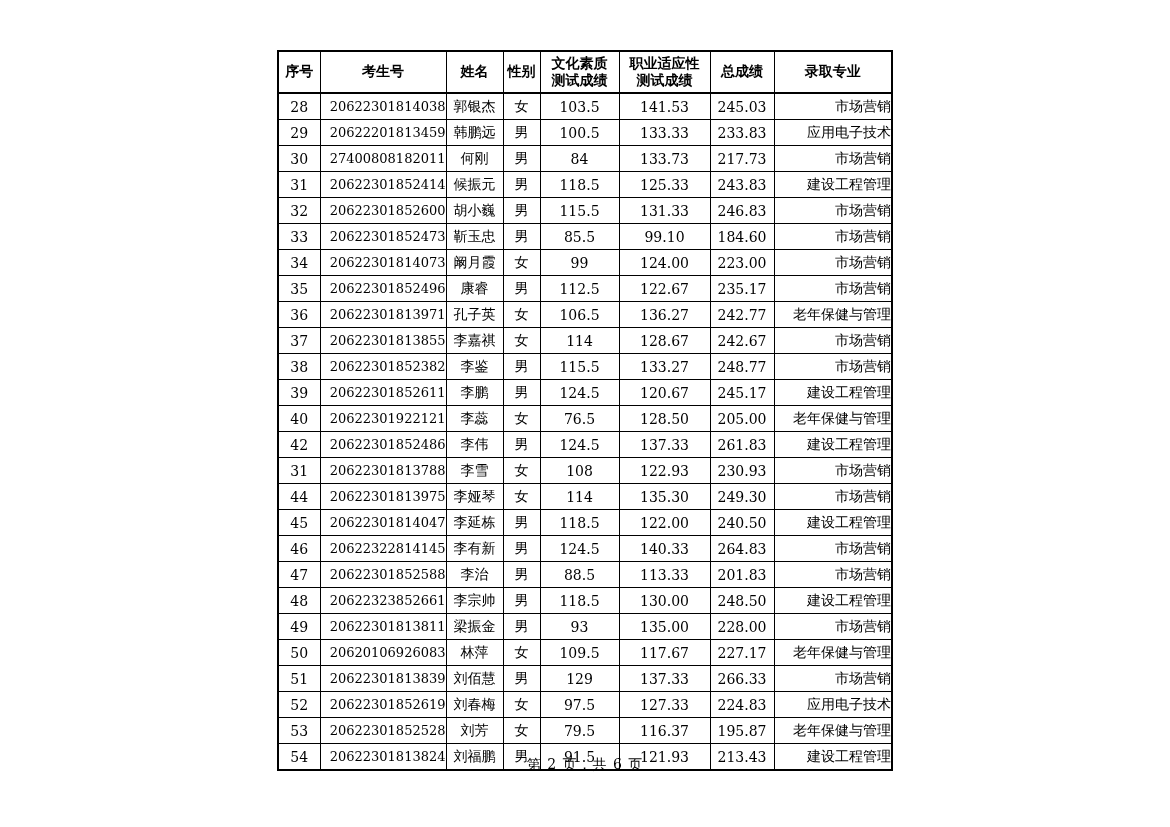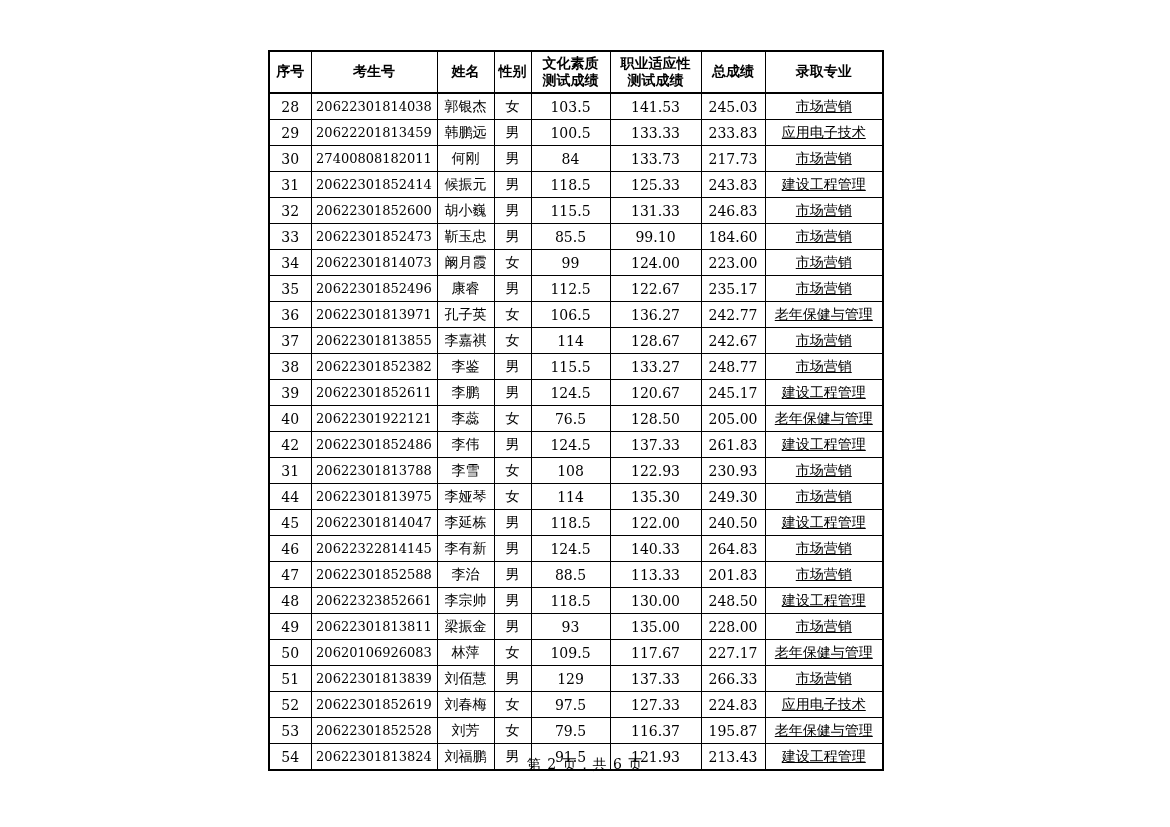--- a/index.html
+++ b/index.html
@@ -9,21 +9,21 @@
   }
   body {
     width: 1170px;
     height: 827px;
     position: relative;
     font-family: "DejaVu Serif", "Liberation Serif", serif;
     color: #000000;
   }
   .table-wrap {
     position: absolute;
-    left: 268px;
+    left: 277px;
     top: 50px;
   }
   table.results {
     border-collapse: collapse;
     table-layout: fixed;
     border: 2px solid #000;
   }
   table.results th {
     border: 1px solid #000;
     border-bottom: 2px solid #000;
@@ -42,24 +42,24 @@
     font-size: 14px;
     height: 25px;
     text-align: center;
     vertical-align: middle;
     white-space: nowrap;
     padding: 0;
     overflow: hidden;
   }
   table.results td.col-id {
     font-size: 13px;
+    text-align: right;
   }
   table.results td.col-major {
-    text-align: center;
-    text-decoration: underline;
+    text-align: right;
   }
   .page-footer {
     position: absolute;
     left: 0;
     top: 754px;
     width: 1170px;
     text-align: center;
     font-size: 14px;
     line-height: 20px;
     letter-spacing: 1px;

